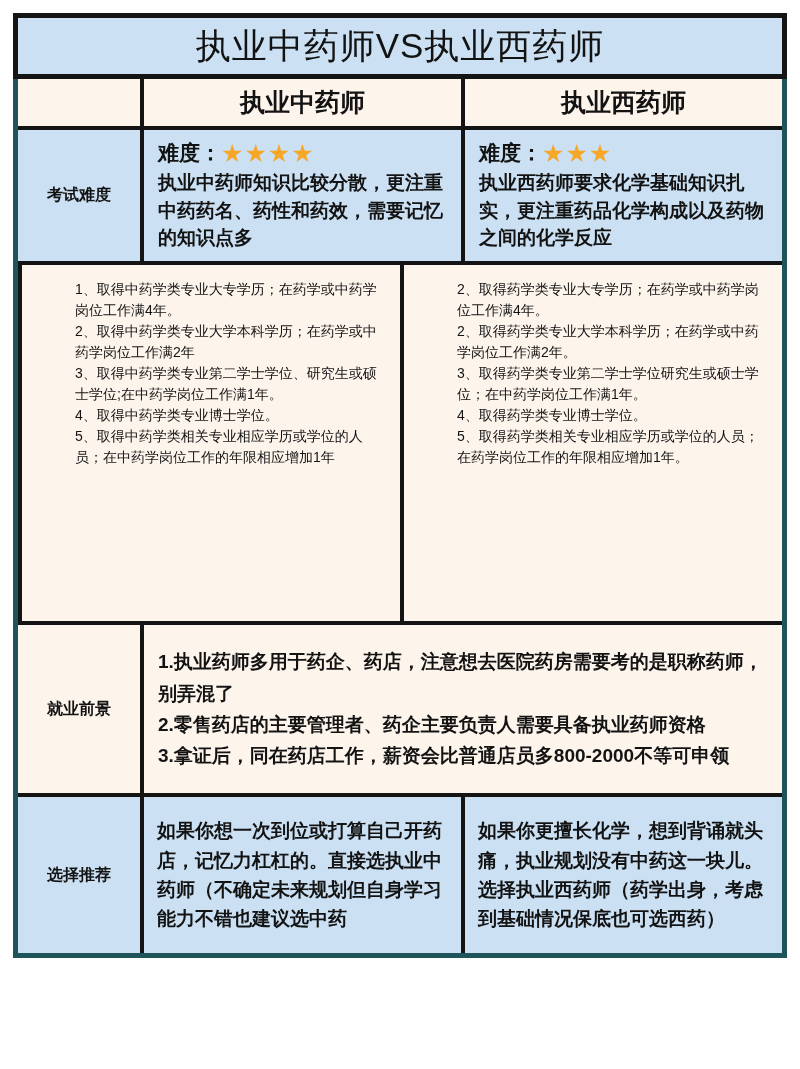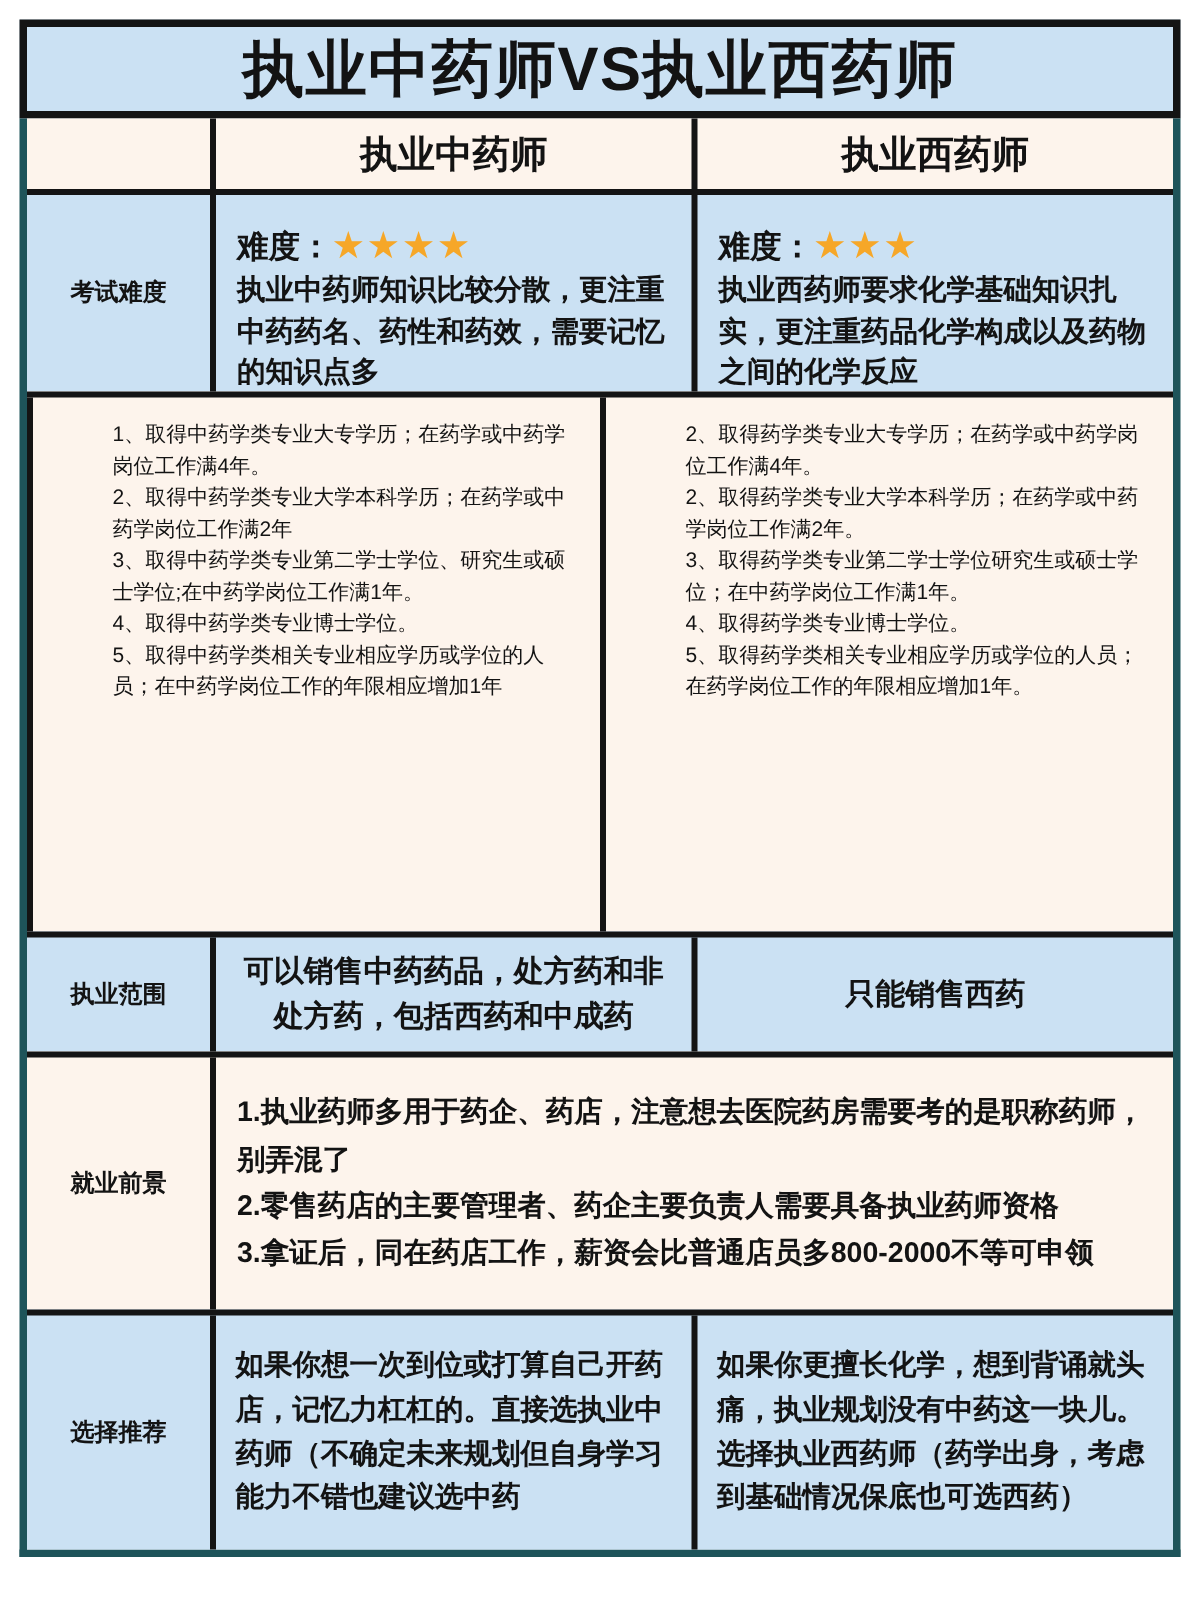--- a/index.html
+++ b/index.html
@@ -22,21 +22,21 @@
     margin:13px auto 0 auto;
   }
   
   .title-bar{
     height:66px;
     background:var(--row-blue);
     border:5px solid var(--border-black);
     display:flex;align-items:center;justify-content:center;
   }
   .title-bar span{
-    font-size:41px;font-weight:bold;letter-spacing:1px;
+    font-size:35px;font-weight:normal;letter-spacing:1px;
   }
   
   .table{
     border-left:5px solid var(--frame-teal);
     border-right:5px solid var(--frame-teal);
     border-bottom:5px solid var(--frame-teal);
   }
   .row{display:flex;width:100%;}
   .row + .row{border-top:4px solid var(--border-black);}
   .blue{background:var(--row-blue);}
@@ -52,21 +52,21 @@
   .r-diff{height:135px;}
   .r-req{height:360px;}
   .r-scope{height:80px;}
   .r-pros{height:172px;}
   .r-rec{height:160px;}
   .col-header{
     display:flex;align-items:center;justify-content:center;
     font-size:25px;font-weight:bold;text-align:center;
   }
   
-  .diff-cell{padding:20px 12px 4px 14px;display:flex;flex-direction:column;}
+  .diff-cell{padding:9px 12px 4px 14px;display:flex;flex-direction:column;}
   .diff-line{display:flex;align-items:center;margin-bottom:2px;}
   .diff-prefix{font-size:21px;font-weight:bold;}
   .stars{font-size:25px;color:var(--star-orange);letter-spacing:1px;line-height:1;}
   .diff-desc{font-size:19px;font-weight:600;line-height:1.45;}
   
   .req-cell{padding:14px 12px 6px 13px;}
   .req-item{font-size:14px;font-weight:400;line-height:1.5;margin-left:40px;}
   
   .scope-cell{
     display:flex;align-items:center;justify-content:center;
@@ -130,25 +130,20 @@
       </div>
       <div class="cell c req-cell">
         <div class="req-item">2、取得药学类专业大专学历；在药学或中药学岗位工作满4年。</div>
         <div class="req-item">2、取得药学类专业大学本科学历；在药学或中药学岗位工作满2年。</div>
         <div class="req-item">3、取得药学类专业第二学士学位研究生或硕士学位；在中药学岗位工作满1年。</div>
         <div class="req-item">4、取得药学类专业博士学位。</div>
         <div class="req-item">5、取得药学类相关专业相应学历或学位的人员；在药学岗位工作的年限相应增加1年。</div>
       </div>
     </div>
 
-    <div class="row blue r-scope">
-      <div class="cell label-cell">执业范围</div>
-      <div class="cell c scope-cell">可以销售中药药品，处方药和非处方药，包括西药和中成药</div>
-      <div class="cell c scope-cell">只能销售西药</div>
-    </div>
 
     <div class="row cream r-pros">
       <div class="cell label-cell">就业前景</div>
       <div class="cell c pros-cell">
         <div class="pros-item">1.执业药师多用于药企、药店，注意想去医院药房需要考的是职称药师，别弄混了</div>
         <div class="pros-item">2.零售药店的主要管理者、药企主要负责人需要具备执业药师资格</div>
         <div class="pros-item">3.拿证后，同在药店工作，薪资会比普通店员多800-2000不等可申领</div>
       </div>
     </div>
 

